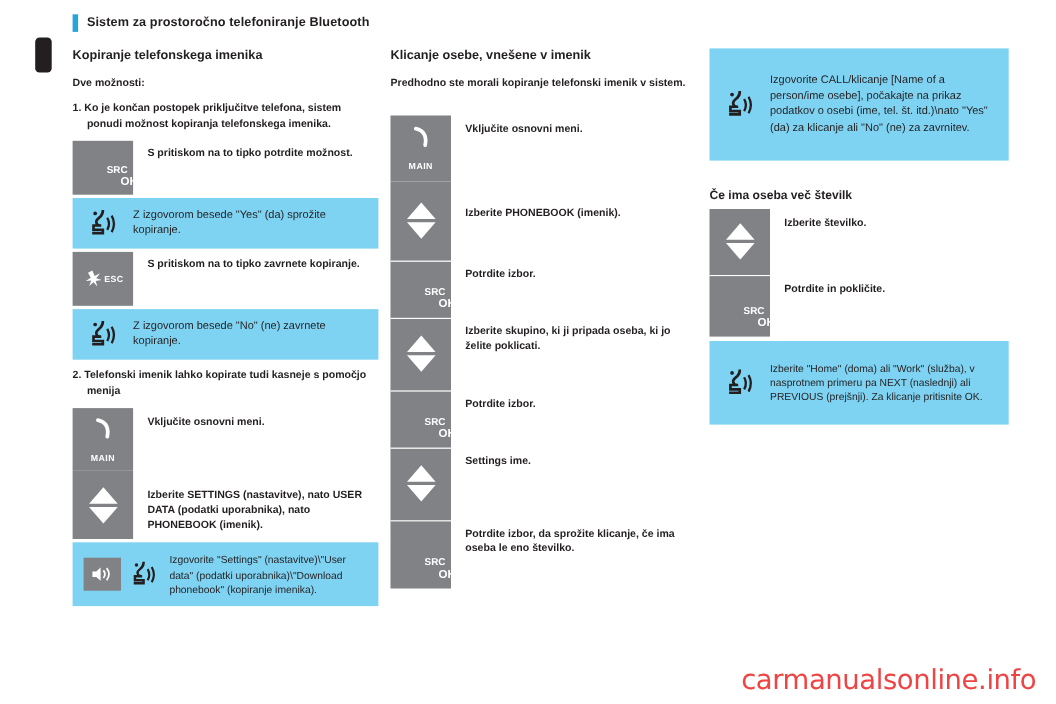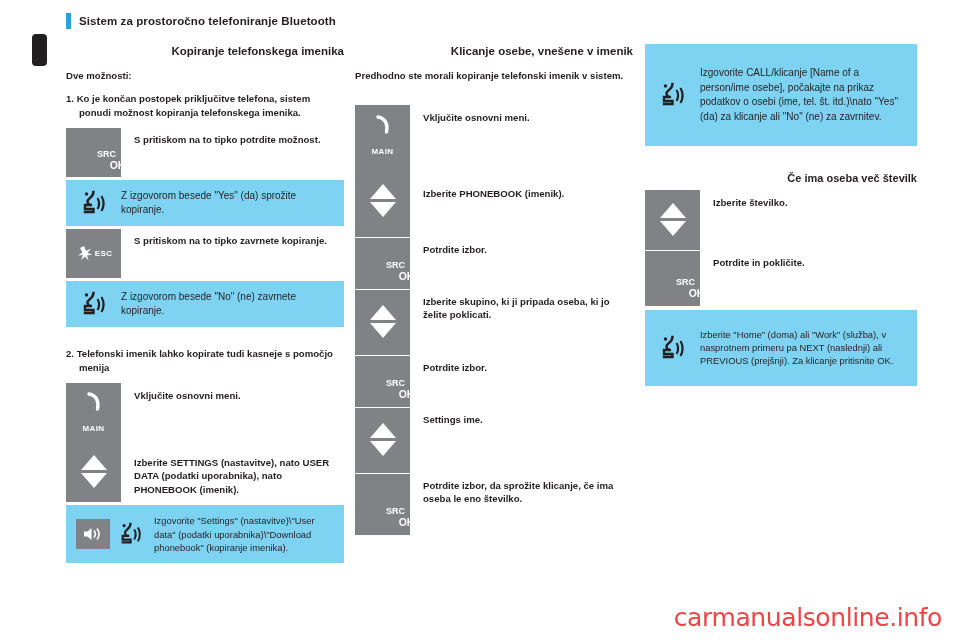--- a/index.html
+++ b/index.html
@@ -16,21 +16,21 @@
   
   .header{position:absolute;left:66px;top:13px;display:flex;align-items:center;}
   .header-bar{width:5px;height:16px;background:#29a3dc;margin-right:8px;}
   .header-title{font-size:11.5px;font-weight:bold;letter-spacing:.1px;color:#231f20;}
   
   .col{position:absolute;top:44px;}
   .col-left{left:66px;width:278px;}
   .col-mid{left:355px;width:278px;}
   .col-right{left:645px;width:272px;}
 
-  h2.sec-title{font-size:11.5px;font-weight:bold;margin:0 0 11px 0;line-height:1.25;color:#231f20;text-align:right;}
+  h2.sec-title{font-size:11.5px;font-weight:bold;margin:0 0 11px 0;line-height:1.25;color:#231f20;}
   p.sec-lead{font-size:9.6px;font-weight:bold;margin:0 0 9px 0;line-height:1.42;color:#231f20;}
   p.sec-num{font-size:9.6px;font-weight:bold;margin:0 0 9px 0;line-height:1.42;color:#231f20;
     padding-left:13px;text-indent:-13px;}
 
   
   .krow{display:flex;align-items:stretch;margin-bottom:3px;}
   .kbox{
     width:55px;min-height:49px;background:#808285;flex:0 0 55px;
     position:relative;
   }
@@ -145,21 +145,21 @@
       <svg width="26" height="28" viewBox="0 0 26 28">
         <circle cx="5.5" cy="5" r="1.7" fill="#231f20"></circle>
         <path d="M12.5 3 C12.5 9, 6 9, 6.5 13 C7 16.5, 11 16, 11 16 L4 16 L4 20 L12.5 20 L12.5 23 L4 23" fill="none" stroke="#231f20" stroke-width="2.4" stroke-linecap="square"></path>
         <path d="M16.5 9 C18.5 12.5, 18.5 16.5, 16.5 20" fill="none" stroke="#231f20" stroke-width="2.1"></path>
         <path d="M20.5 7 C23.3 12, 23.3 17, 20.5 22" fill="none" stroke="#231f20" stroke-width="2.1"></path>
       </svg>
     </div>
     <div class="btext">Z izgovorom besede "No" (ne) zavrnete kopiranje.</div>
   </div>
 
-  <p class="sec-num" style="margin-top:20px;">2. Telefonski imenik lahko kopirate tudi kasneje s pomočjo menija</p>
+  <p class="sec-num" style="margin-top:8px;">2. Telefonski imenik lahko kopirate tudi kasneje s pomočjo menija</p>
 
   <div class="strip">
     <div class="strip-row">
       <div class="strip-cell" style="min-height:57px;">
         <div class="ic">
           <div class="main-ic">
             <svg width="24" height="22" viewBox="0 0 24 22">
               <path d="M7 3 C15 4.5, 17 11, 15.5 18" fill="none" stroke="#ffffff" stroke-width="3.4" stroke-linecap="round"></path>
             </svg>
             <span class="ic-label">MAIN</span>

